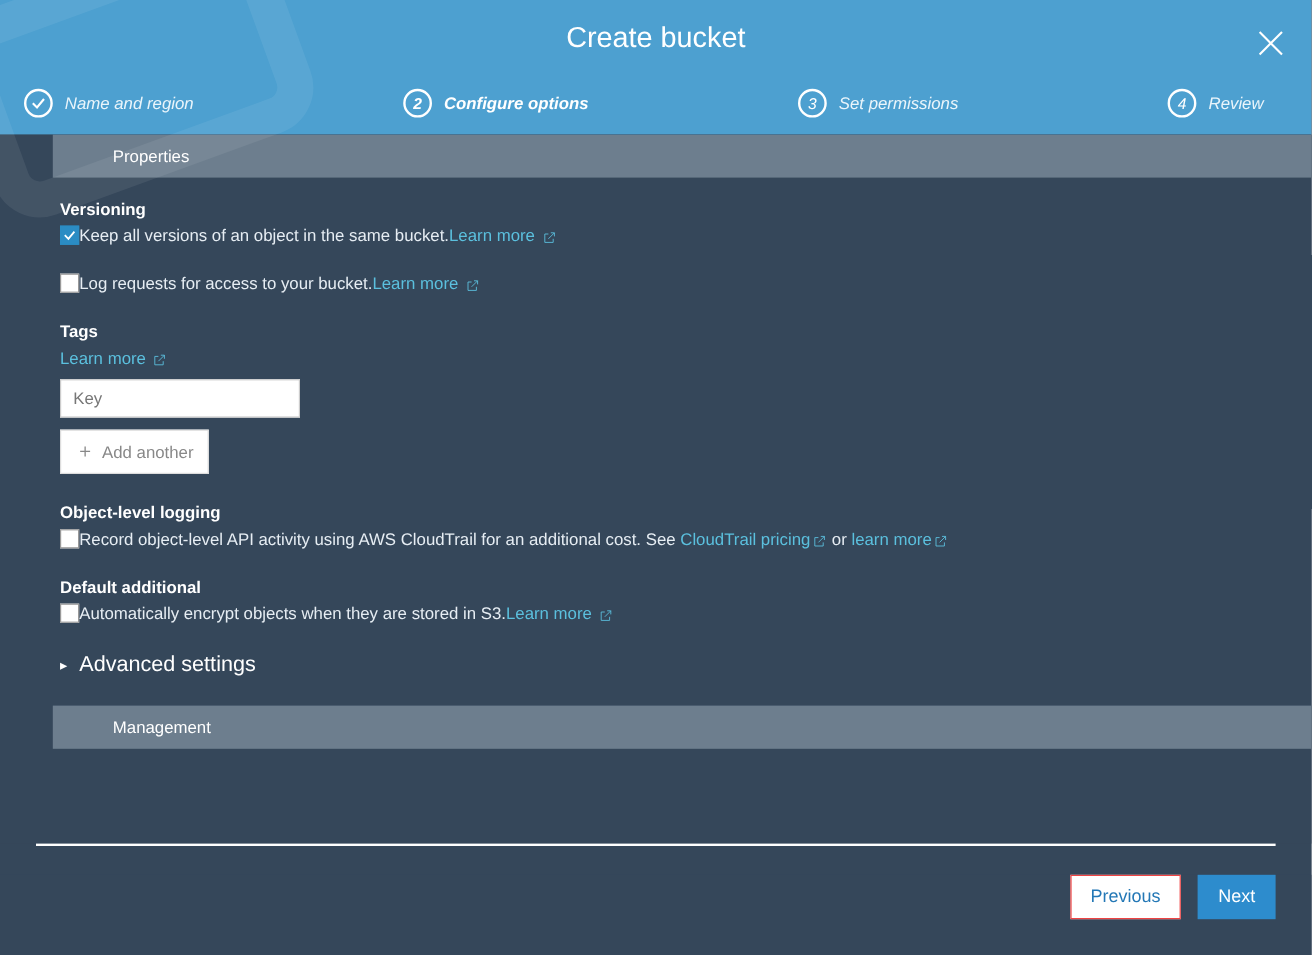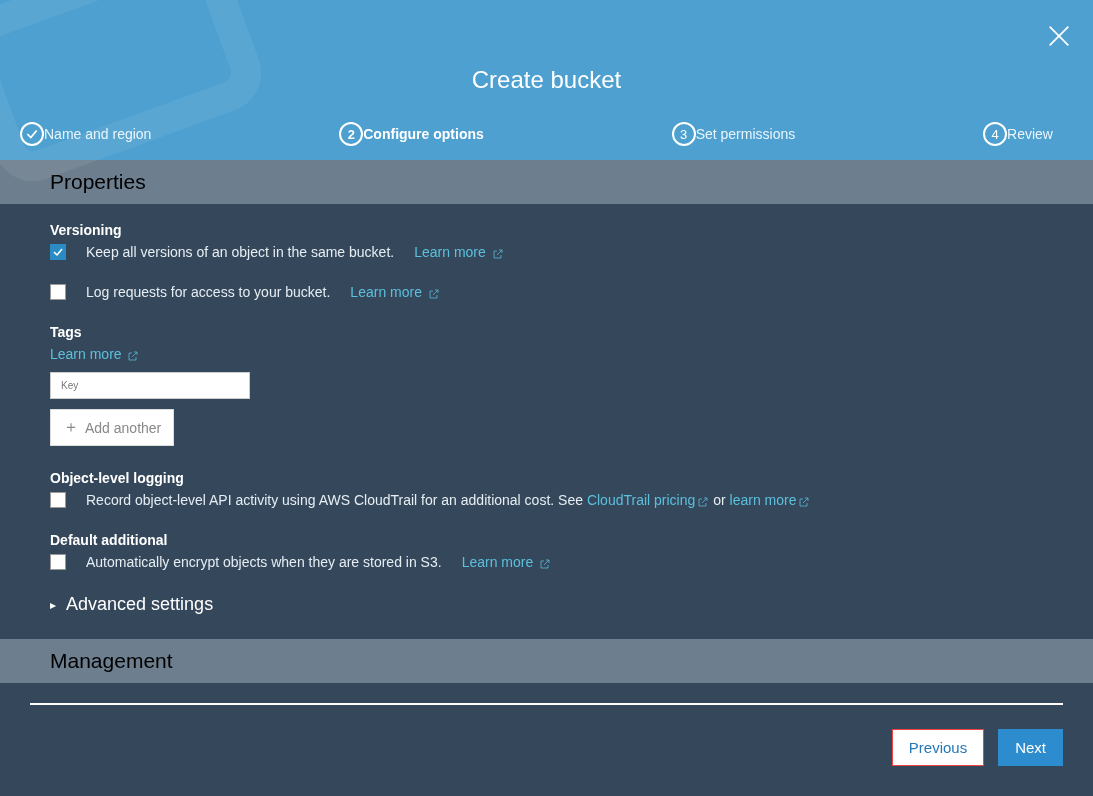--- a/index.html
+++ b/index.html
@@ -35,87 +35,89 @@
     border:30px solid rgba(255,255,255,0.07);
     border-radius:40px;
     transform:rotate(-20deg);
     pointer-events:none;
   }
   .modal-title {
     text-align: center;
     font-size: 24px;
     font-weight: 400;
     color:#fff;
-    margin-top:48px;
   }
   .close-x {
     position: absolute;
     right: 20px;
     top: 22px;
     width: 28px;
     height: 28px;
     cursor: pointer;
   }
   .close-x svg { width:28px; height:28px; stroke:#fff; stroke-width:1.5; }
   .steps {
     display: flex;
     justify-content: space-between;
     padding: 28px 40px 14px 20px;
     align-items:center;
   }
   .step {
     display: flex;
     align-items: center;
+    gap: 10px;
     color: #eaf5fb;
     font-size: 14px;
     cursor:pointer;
+    font-style:italic;
   }
   .step .circle {
     width: 24px; height: 24px;
     border: 2px solid #fff;
     border-radius: 50%;
     display:flex; align-items:center; justify-content:center;
     font-size: 13px;
     color:#fff;
   }
   .step .circle.check svg{ width:14px; height:14px; stroke:#fff; stroke-width:3; fill:none;}
   .step.active { color:#fff; font-weight:700; }
   .content-scroll{
     flex:1;
     overflow-y:auto;
     background:#35475a;
   }
   .content-scroll::-webkit-scrollbar{ width:10px; background:#e6e6e6;}
   .content-scroll::-webkit-scrollbar-thumb{ background:#b8b8b8; border-radius:4px;}
   .section-head{
     background:#6d7e8e;
-    color:#000000;
-    font-size:21px;
+    color:#ffffff;
+    font-size:14px;
     padding:10px 18px 10px 50px;
+    margin-left:44px;
   }
   .section-body{
     padding: 18px 50px 24px 50px;
     color:#e6edf3;
     font-size:14px;
   }
   .option-block{ margin-bottom:24px; }
   .option-title{ font-weight:600; color:#fff; margin-bottom:6px; font-size:14px;}
-  .option-row{ display:flex; align-items:center; gap:20px; color:#e6edf3; font-size:14px;}
+  .option-row{ display:flex; align-items:center; gap:0; color:#e6edf3; font-size:14px;}
   .chk{
     width:16px; height:16px; background:#fff; border:1px solid #999; flex-shrink:0;
     display:flex; align-items:center; justify-content:center; cursor:pointer;
   }
   .chk.checked{ background:#2b8cc4; border-color:#2b8cc4;}
   .chk.checked svg{ width:12px; height:12px; stroke:#fff; stroke-width:3; fill:none;}
   .link{ color:#5bc0de; cursor:pointer; }
   .ext-icon{ width:12px; height:12px; display:inline-block; vertical-align:middle; margin-left:2px;}
   .ext-icon svg{ width:12px;height:12px; stroke:#5bc0de; stroke-width:1.5; fill:none;}
   .tag-inputs{ display:flex; gap:14px; margin-top:10px;}
   .tag-inputs input{
-    background:#fff; border:1px solid #ccc; padding:7px 10px; font-size:10px; color:#737373;
+    background:#fff; border:1px solid #ccc; padding:7px 10px; font-size:14px; color:#737373;
     width:200px;
   }
   .tag-inputs input::placeholder{ color:#777; }
   .add-another{
     margin-top:10px; background:#fff; border:1px solid #ddd; color:#888;
     padding:7px 12px; font-size:14px; cursor:pointer; display:inline-flex; align-items:center; gap:6px;
   }
   .add-another .plus{ font-size:16px; color:#888;}
   .advanced{
     display:flex; align-items:center; gap:10px; color:#fff; font-size:18px; cursor:pointer; margin-top:4px; padding-left:0;

